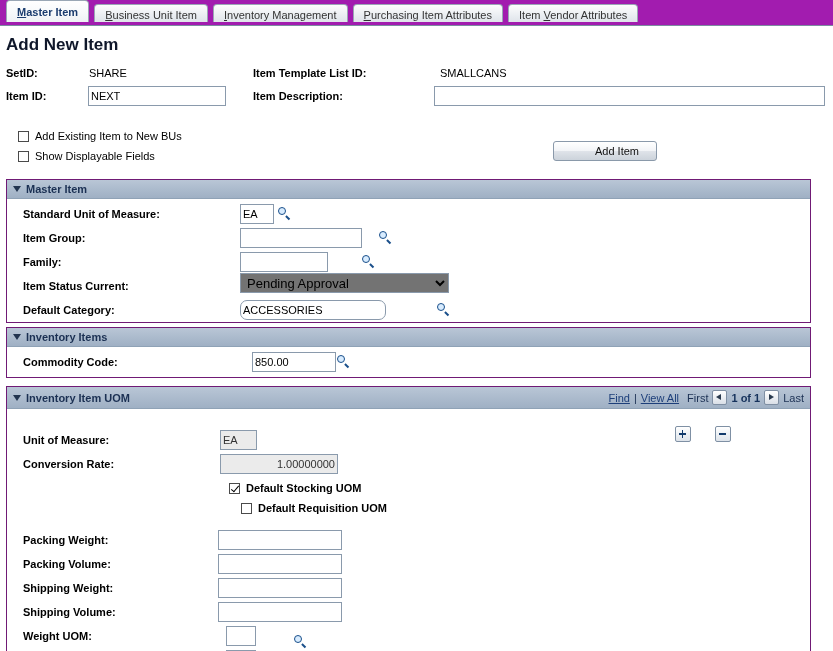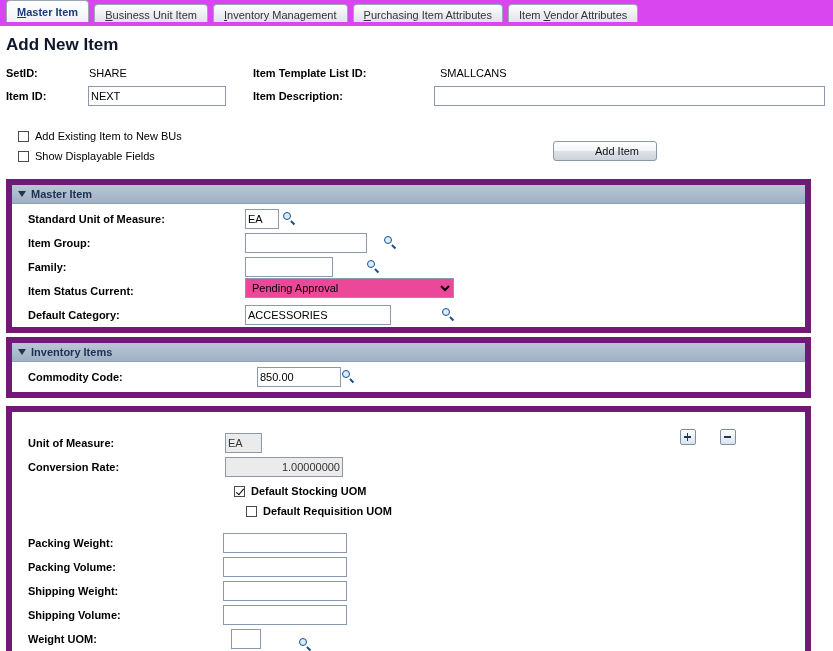--- a/index.html
+++ b/index.html
@@ -11,21 +11,21 @@
     color:#000000;
     overflow:hidden;
   }
   
   .tabbar{
     position:relative;
     height:25px;
     margin:0;
     padding:0 0 0 6px;
     border-bottom:1px solid #7b8ca0;
-    background:#d946ef;
+    background:#a21caf;
     white-space:nowrap;
   }
   .tab{
     display:inline-block;
     height:18px;
     padding:4px 10px 2px 10px;
     margin:0 2px 0 0;
     font-size:11px;
     color:#333333;
     background:linear-gradient(to bottom,#fdfdfd 0%,#eceff3 55%,#dfe4ea 100%);
@@ -96,21 +96,21 @@
     background:linear-gradient(to bottom,#ffffff 0%,#f2f4f7 48%,#dfe3e9 52%,#ccd3db 100%);
     border-radius:3px;
     font-family:"Liberation Sans", sans-serif;
     font-size:11px;
     color:#111;
     padding:3px 10px;
     cursor:pointer;
   }
   
   .section{
-    border:6px solid #701a75;
+    border:1px solid #701a75;
     margin:0 22px 0 6px;
     background:#ffffff;
   }
   .sec-head{
     background:linear-gradient(to bottom,#b9c6d6 0%,#9fb0c4 100%);
     color:#1b3053;
     font-weight:bold;
     font-size:11px;
     padding:3px 6px;
     display:flex;
@@ -148,23 +148,23 @@
     content:"";
     position:absolute;left:9px;top:9px;
     width:5px;height:1.8px;
     background:#1a4f8a;
     transform:rotate(45deg);
     transform-origin:left center;
   }
   
   select.sel{
     font-family:"Liberation Sans", sans-serif;
-    font-size:11px;
+    font-size:13px;
     border:1px solid #8a9aac;
-    background:#ec4899;
+    background:#737373;
     height:20px;
     padding:1px 2px;
     color:#000;
   }
   
   .navlinks{
     display:flex;align-items:center;gap:4px;
     font-weight:normal;
     font-size:11px;
     color:#1b3053;
@@ -265,40 +265,56 @@
     <span class="abs lbl" style="left:16px;top:57px;">Family:</span>
     <input class="abs txt" style="left: 233px; top: 53px; width: 82px;" value="">
     <span class="abs mag" style="left:320px;top:55px;"></span>
 
     <span class="abs lbl" style="left:16px;top:81px;">Item Status Current:</span>
     <select class="abs sel" style="left:233px;top:74px;width:209px;">
       <option>Pending Approval</option>
     </select>
 
     <span class="abs lbl" style="left:16px;top:105px;">Default Category:</span>
-    <input class="abs txt" style="left: 233px; top: 101px; width: 140px;" value="ACCESSORIES">
+    <input class="abs txt" style="left: 233px; top: 101px; width: 140px; border-radius: 7px;" value="ACCESSORIES">
     <span class="abs mag" style="left:378px;top:103px;"></span>
   </div>
 </div>
 
 <div class="section" style="margin-top:4px;">
   <div class="sec-head">
     <div class="left">
       <span class="tri"></span>
       <span>Inventory Items</span>
     </div>
   </div>
   <div class="sec-body" style="height:30px;">
     <span class="abs lbl" style="left:16px;top:9px;">Commodity Code:</span>
     <input class="abs txt" style="left: 245px; top: 5px; width: 78px;" value="850.00">
     <span class="abs mag" style="left:329px;top:7px;"></span>
   </div>
 </div>
 
 <div class="section" style="margin-top:8px;">
+  <div class="sec-head">
+    <div class="left">
+      <span class="tri"></span>
+      <span>Inventory Item UOM</span>
+    </div>
+    <div class="navlinks">
+      <a>Find</a>
+      <span>|</span>
+      <a>View All</a>
+      <span style="margin-left:4px;">First</span>
+      <span class="arrowbtn left"></span>
+      <span class="pgcount">1 of 1</span>
+      <span class="arrowbtn right"></span>
+      <span>Last</span>
+    </div>
+  </div>
   <div class="sec-body" style="height:242px;">
     <span class="abs pmbtn plus" style="left:668px;top:17px;"></span>
     <span class="abs pmbtn" style="left:689px;top:17px;"></span>
 
     <span class="abs lbl" style="left:16px;top:25px;">Unit of Measure:</span>
     <input class="abs txt ro" style="left: 213px; top: 21px; width: 31px;" readonly="" value="EA">
 
     <span class="abs lbl" style="left:16px;top:49px;">Conversion Rate:</span>
     <input class="abs txt ro" style="left: 213px; top: 45px; width: 112px; text-align: right;" readonly="" value="1.00000000">
 

